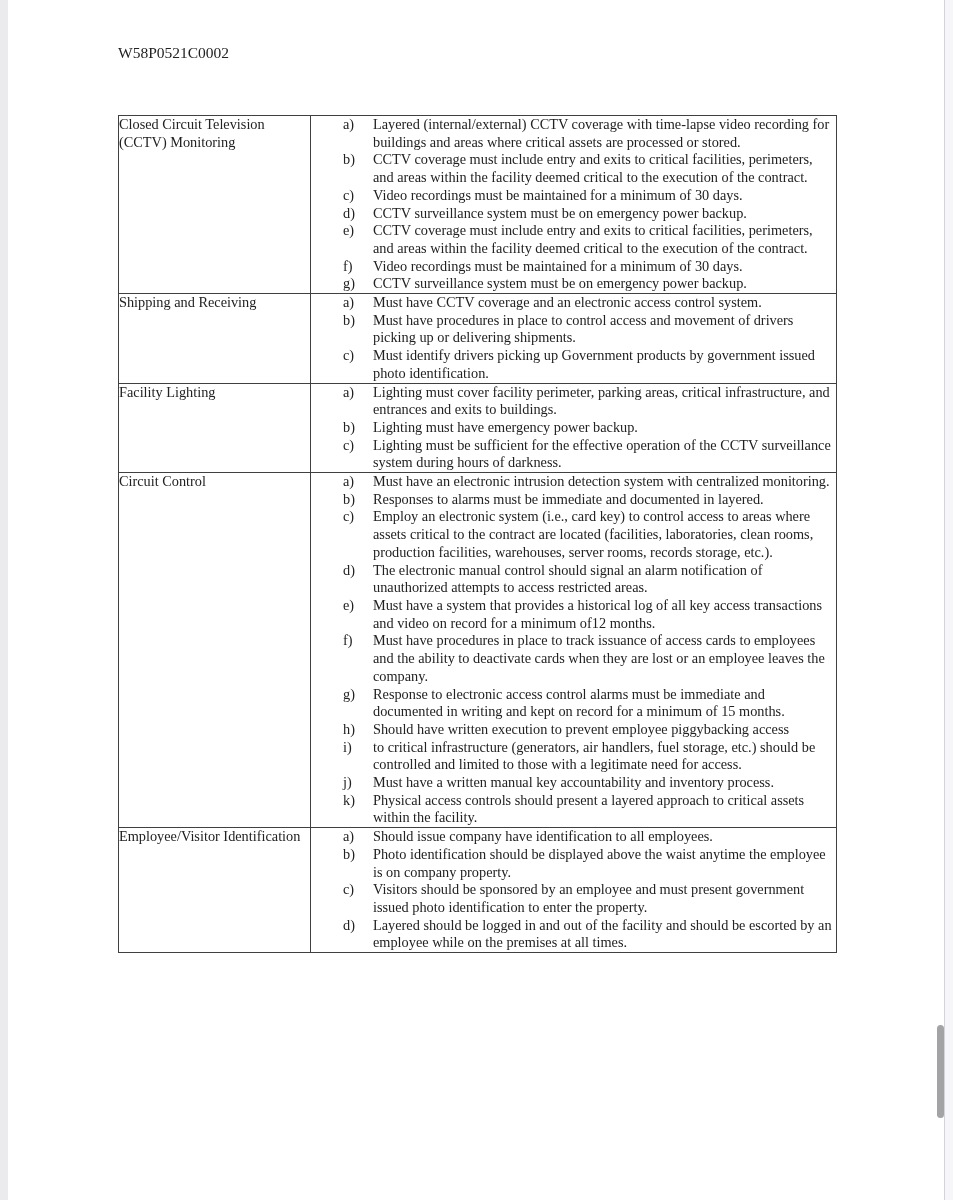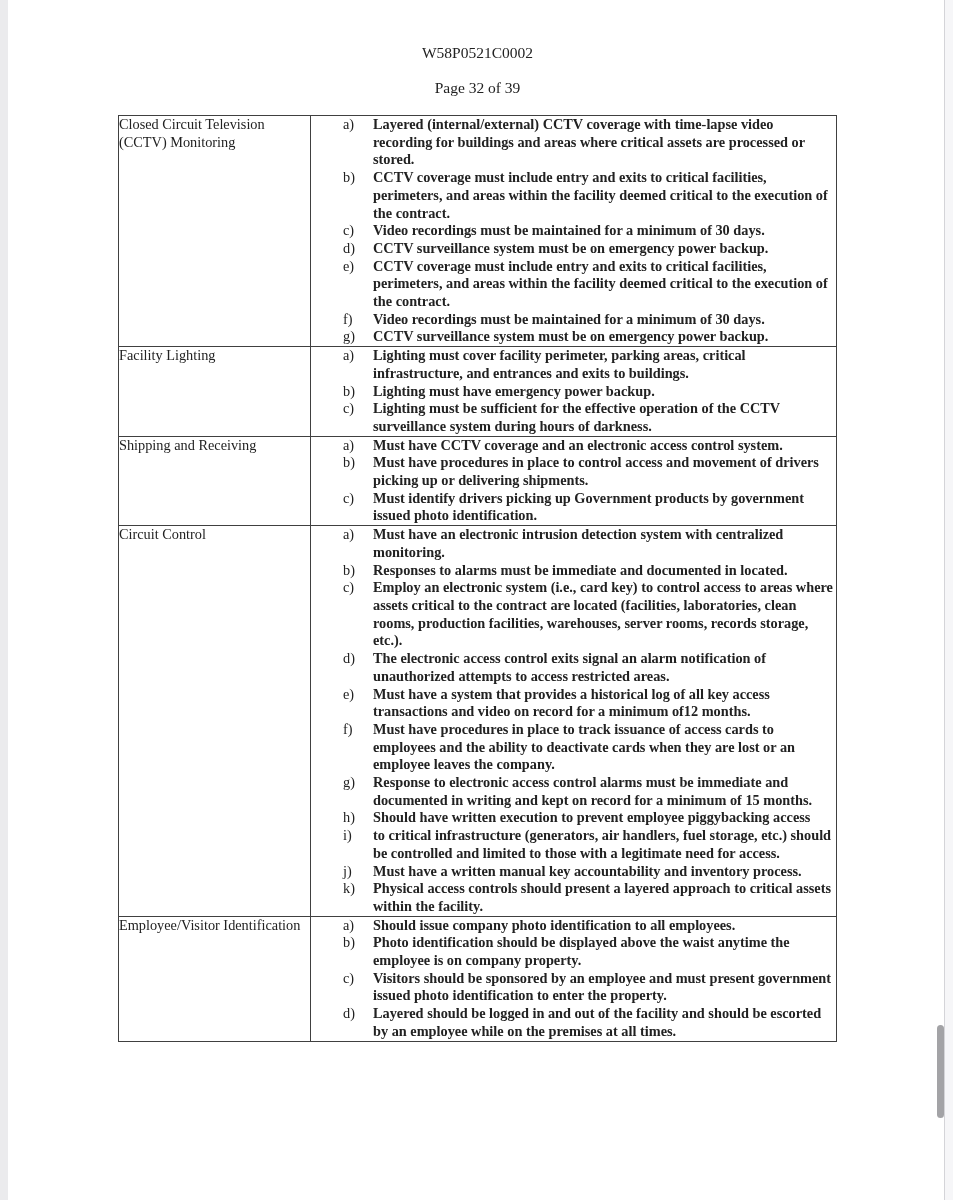--- a/index.html
+++ b/index.html
@@ -32,21 +32,21 @@
     position: absolute;
     left: 937px; top: 1025px;
     width: 7px; height: 93px;
     background: #a3a3a6;
     border-radius: 4px;
   }
   .header-block {
     position: absolute;
     left: 118px; top: 44px;
     width: 719px;
-    text-align: center;
+    text-align: left;
     font-size: 15.5px;
     line-height: 18px;
   }
   .page-label {
     margin-top: 17px;
   }
   table.req-table {
     position: absolute;
     left: 118px; top: 115px;
     width: 719px;
@@ -71,33 +71,31 @@
   .item-row {
     display: flex;
     align-items: flex-start;
   }
   .item-letter {
     flex: 0 0 30px;
     margin-left: 32px;
   }
   .item-text {
     flex: 1 1 auto;
-    font-weight: bold;
   }
 </style>
 </head>
 <body>
 
 <div class="edge-strip-left"></div>
 <div class="edge-strip-right"></div>
 <div class="scroll-thumb"></div>
 
 <div class="header-block">
   <div>W58P0521C0002</div>
-  <div class="page-label">Page 32 of 39</div>
 </div>
 
 <table class="req-table">
   <tbody>
       <tr>
     <td class="cat-cell">
       <span>Closed Circuit Television (CCTV) Monitoring</span>
     </td>
     <td class="items-cell">
       <div>
@@ -127,20 +125,41 @@
   </div>
             <div class="item-row">
     <span class="item-letter">g)</span>
     <span class="item-text">CCTV surveillance system must be on emergency power backup.</span>
   </div>
           </div>
     </td>
   </tr>
       <tr>
     <td class="cat-cell">
+      <span>Shipping and Receiving</span>
+    </td>
+    <td class="items-cell">
+      <div>
+            <div class="item-row">
+    <span class="item-letter">a)</span>
+    <span class="item-text">Must have CCTV coverage and an electronic access control system.</span>
+  </div>
+            <div class="item-row">
+    <span class="item-letter">b)</span>
+    <span class="item-text">Must have procedures in place to control access and movement of drivers picking up or delivering shipments.</span>
+  </div>
+            <div class="item-row">
+    <span class="item-letter">c)</span>
+    <span class="item-text">Must identify drivers picking up Government products by government issued photo identification.</span>
+  </div>
+          </div>
+    </td>
+  </tr>
+      <tr>
+    <td class="cat-cell">
       <span>Facility Lighting</span>
     </td>
     <td class="items-cell">
       <div>
             <div class="item-row">
     <span class="item-letter">a)</span>
     <span class="item-text">Lighting must cover facility perimeter, parking areas, critical infrastructure, and entrances and exits to buildings.</span>
   </div>
             <div class="item-row">
     <span class="item-letter">b)</span>
@@ -148,60 +167,39 @@
   </div>
             <div class="item-row">
     <span class="item-letter">c)</span>
     <span class="item-text">Lighting must be sufficient for the effective operation of the CCTV surveillance system during hours of darkness.</span>
   </div>
           </div>
     </td>
   </tr>
       <tr>
     <td class="cat-cell">
-      <span>Shipping and Receiving</span>
-    </td>
-    <td class="items-cell">
-      <div>
-            <div class="item-row">
-    <span class="item-letter">a)</span>
-    <span class="item-text">Must have CCTV coverage and an electronic access control system.</span>
-  </div>
-            <div class="item-row">
-    <span class="item-letter">b)</span>
-    <span class="item-text">Must have procedures in place to control access and movement of drivers picking up or delivering shipments.</span>
-  </div>
-            <div class="item-row">
-    <span class="item-letter">c)</span>
-    <span class="item-text">Must identify drivers picking up Government products by government issued photo identification.</span>
-  </div>
-          </div>
-    </td>
-  </tr>
-      <tr>
-    <td class="cat-cell">
       <span>Circuit Control</span>
     </td>
     <td class="items-cell">
       <div>
             <div class="item-row">
     <span class="item-letter">a)</span>
     <span class="item-text">Must have an electronic intrusion detection system with centralized monitoring.</span>
   </div>
             <div class="item-row">
     <span class="item-letter">b)</span>
-    <span class="item-text">Responses to alarms must be immediate and documented in located.</span>
+    <span class="item-text">Responses to alarms must be immediate and documented in layered.</span>
   </div>
             <div class="item-row">
     <span class="item-letter">c)</span>
     <span class="item-text">Employ an electronic system (i.e., card key) to control access to areas where assets critical to the contract are located (facilities, laboratories, clean rooms, production facilities, warehouses, server rooms, records storage, etc.).</span>
   </div>
             <div class="item-row">
     <span class="item-letter">d)</span>
-    <span class="item-text">The electronic access control exits signal an alarm notification of unauthorized attempts to access restricted areas.</span>
+    <span class="item-text">The electronic manual control should signal an alarm notification of unauthorized attempts to access restricted areas.</span>
   </div>
             <div class="item-row">
     <span class="item-letter">e)</span>
     <span class="item-text">Must have a system that provides a historical log of all key access transactions and video on record for a minimum of12 months.</span>
   </div>
             <div class="item-row">
     <span class="item-letter">f)</span>
     <span class="item-text">Must have procedures in place to track issuance of access cards to employees and the ability to deactivate cards when they are lost or an employee leaves the company.</span>
   </div>
             <div class="item-row">
@@ -228,21 +226,21 @@
     </td>
   </tr>
       <tr>
     <td class="cat-cell">
       <span>Employee/Visitor Identification</span>
     </td>
     <td class="items-cell">
       <div>
             <div class="item-row">
     <span class="item-letter">a)</span>
-    <span class="item-text">Should issue company photo identification to all employees.</span>
+    <span class="item-text">Should issue company have identification to all employees.</span>
   </div>
             <div class="item-row">
     <span class="item-letter">b)</span>
     <span class="item-text">Photo identification should be displayed above the waist anytime the employee is on company property.</span>
   </div>
             <div class="item-row">
     <span class="item-letter">c)</span>
     <span class="item-text">Visitors should be sponsored by an employee and must present government issued photo identification to enter the property.</span>
   </div>
             <div class="item-row">

